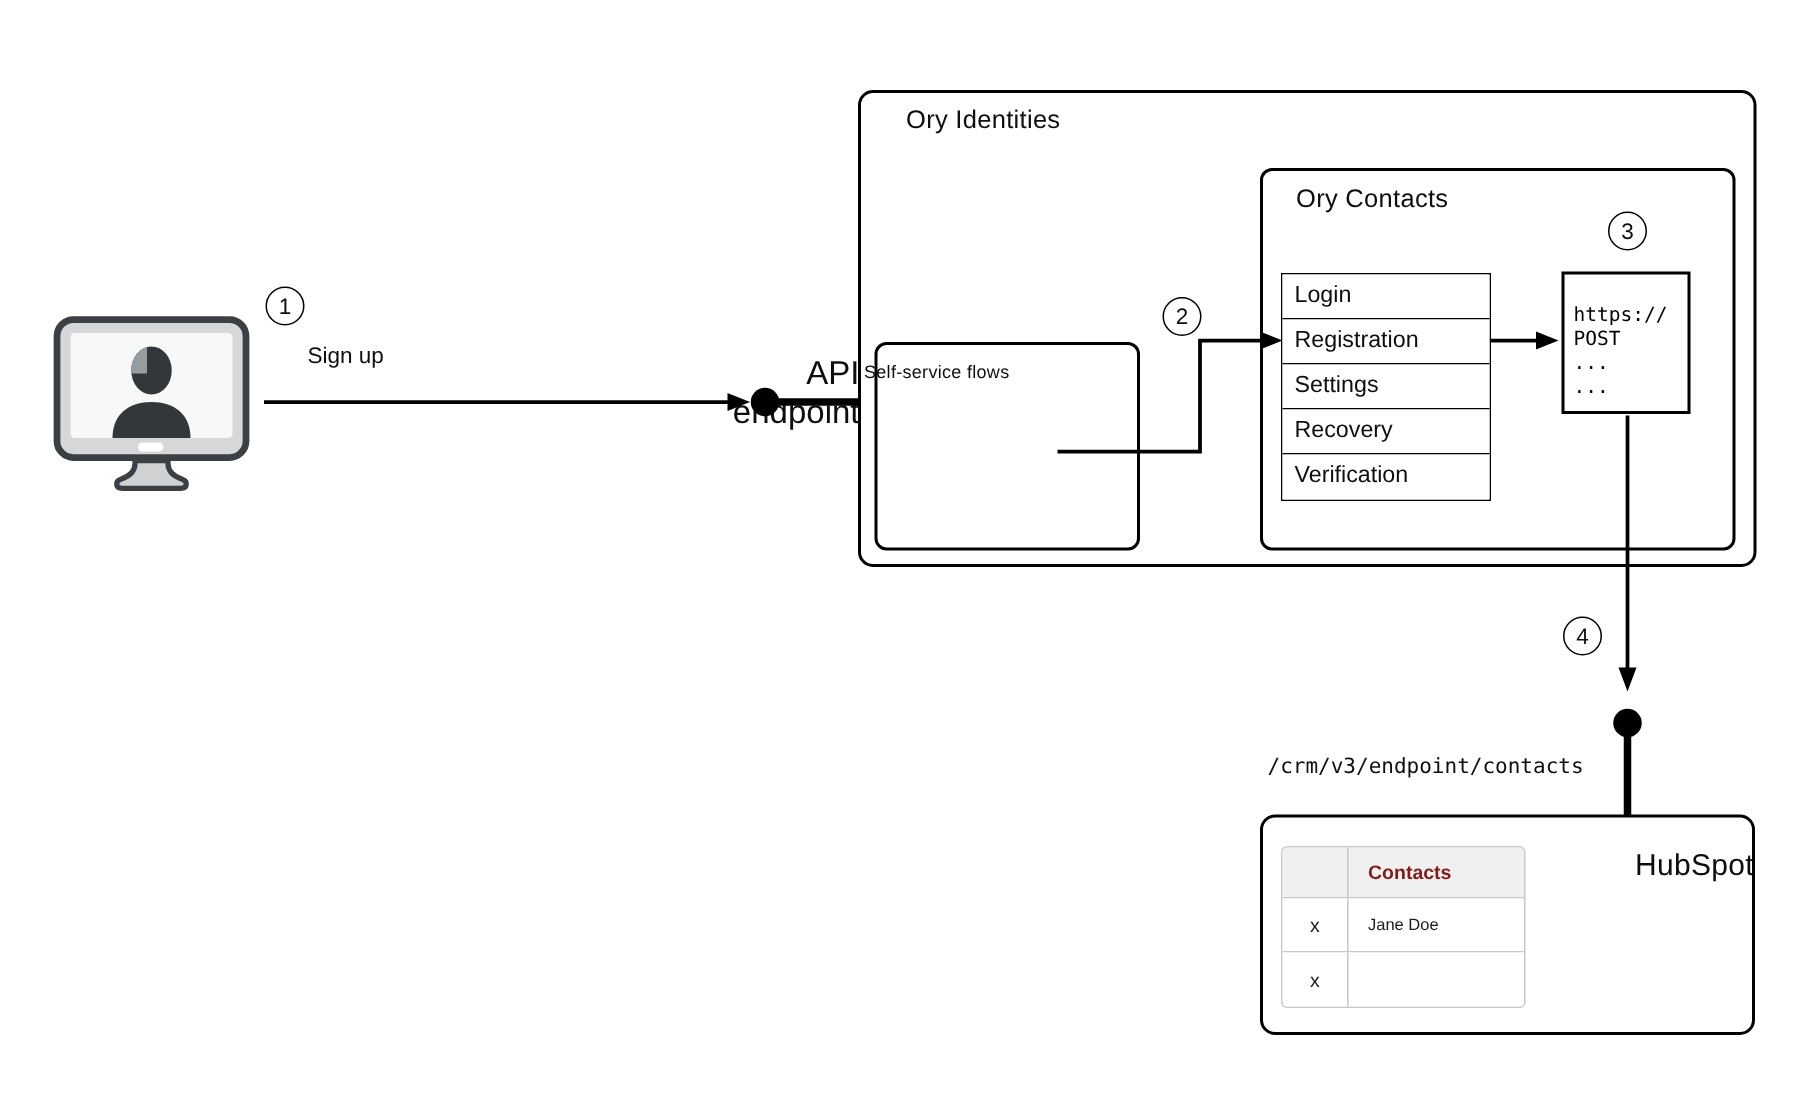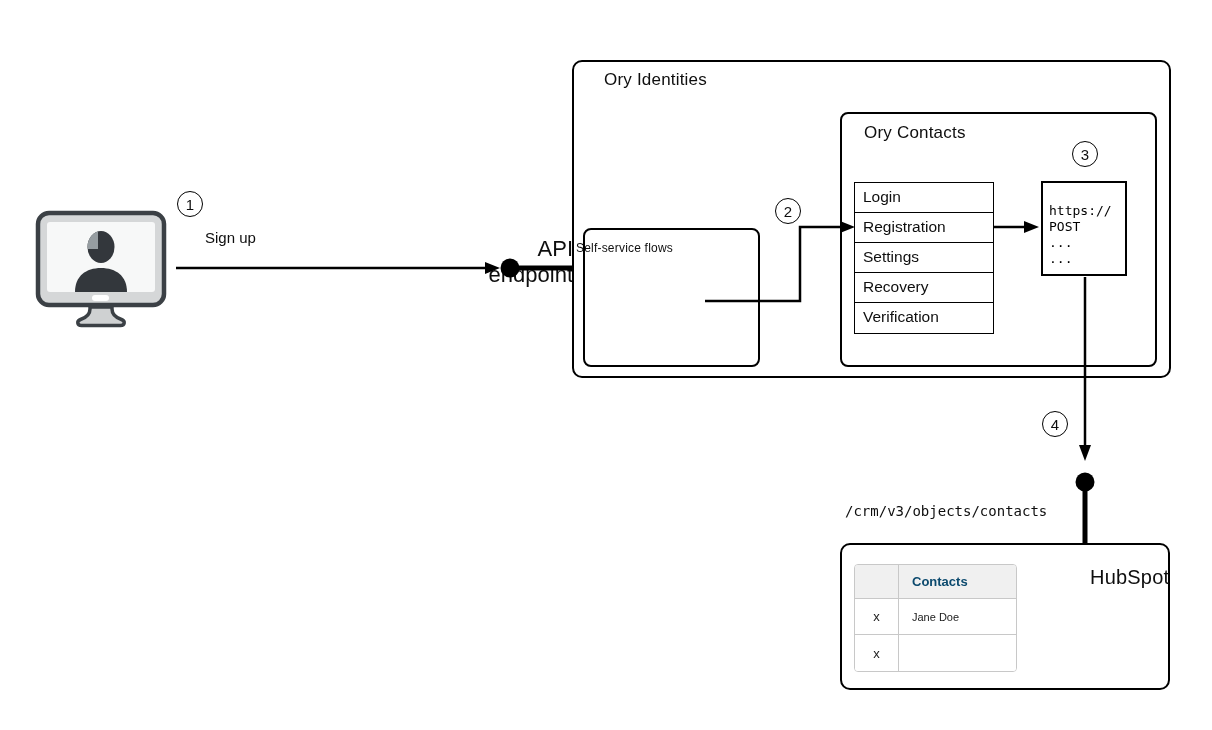--- a/index.html
+++ b/index.html
@@ -46,21 +46,21 @@
     overflow:hidden; z-index:4;
   }
   .ct-row { display:flex; height:36px; background:#ffffff; }
   .ct-row.header { height:34px; background:#f0f0f0; border-bottom:1px solid #c8c8c8; }
   .ct-row.mid { border-bottom:1px solid #c8c8c8; }
   .ct-col1 {
     width:44px; border-right:1px solid #c8c8c8; display:flex;
     align-items:center; justify-content:center; font-size:13px; color:#1a1a1a;
   }
   .ct-col2 { flex:1; display:flex; align-items:center; padding-left:13px; font-size:11px; color:#1a1a1a; }
-  .ct-row.header .ct-col2 { font-weight:bold; font-size:13px; color:#0c4a6e; }
+  .ct-row.header .ct-col2 { font-weight:bold; font-size:13px; color:#7f1d1d; }
 
   .overlay { position:absolute; left:0; top:0; z-index:6; pointer-events:none; }
   .terminal { position:absolute; left:35px; top:210px; z-index:3; }
 </style>
 </head>
 <body>
 
 <div class="canvas">
 
   <svg class="terminal" width="132" height="120" viewBox="0 0 132 120">
@@ -111,21 +111,21 @@
     <div class="flow-item">Verification</div>
   </div>
 
   <div class="code-box">
     <div class="code-line mono">https://</div>
     <div class="code-line mono">POST</div>
     <div class="code-line mono">...</div>
     <div class="code-line mono">...</div>
   </div>
 
-  <div class="label mono" style="left:845px; top:503px; font-size:14px;">/crm/v3/objects/contacts</div>
+  <div class="label mono" style="left:845px; top:503px; font-size:14px;">/crm/v3/endpoint/contacts</div>
 
   <div class="box" style="left:840px; top:543px; width:330px; height:147px;"></div>
   <div class="box-title" style="left:1046px; top:566px; font-size:20px;margin-left:44px;">HubSpot</div>
 
   <div class="contacts-table">
     <div class="ct-row header">
       <div class="ct-col1"></div>
       <div class="ct-col2">Contacts</div>
     </div>
     <div class="ct-row mid">

